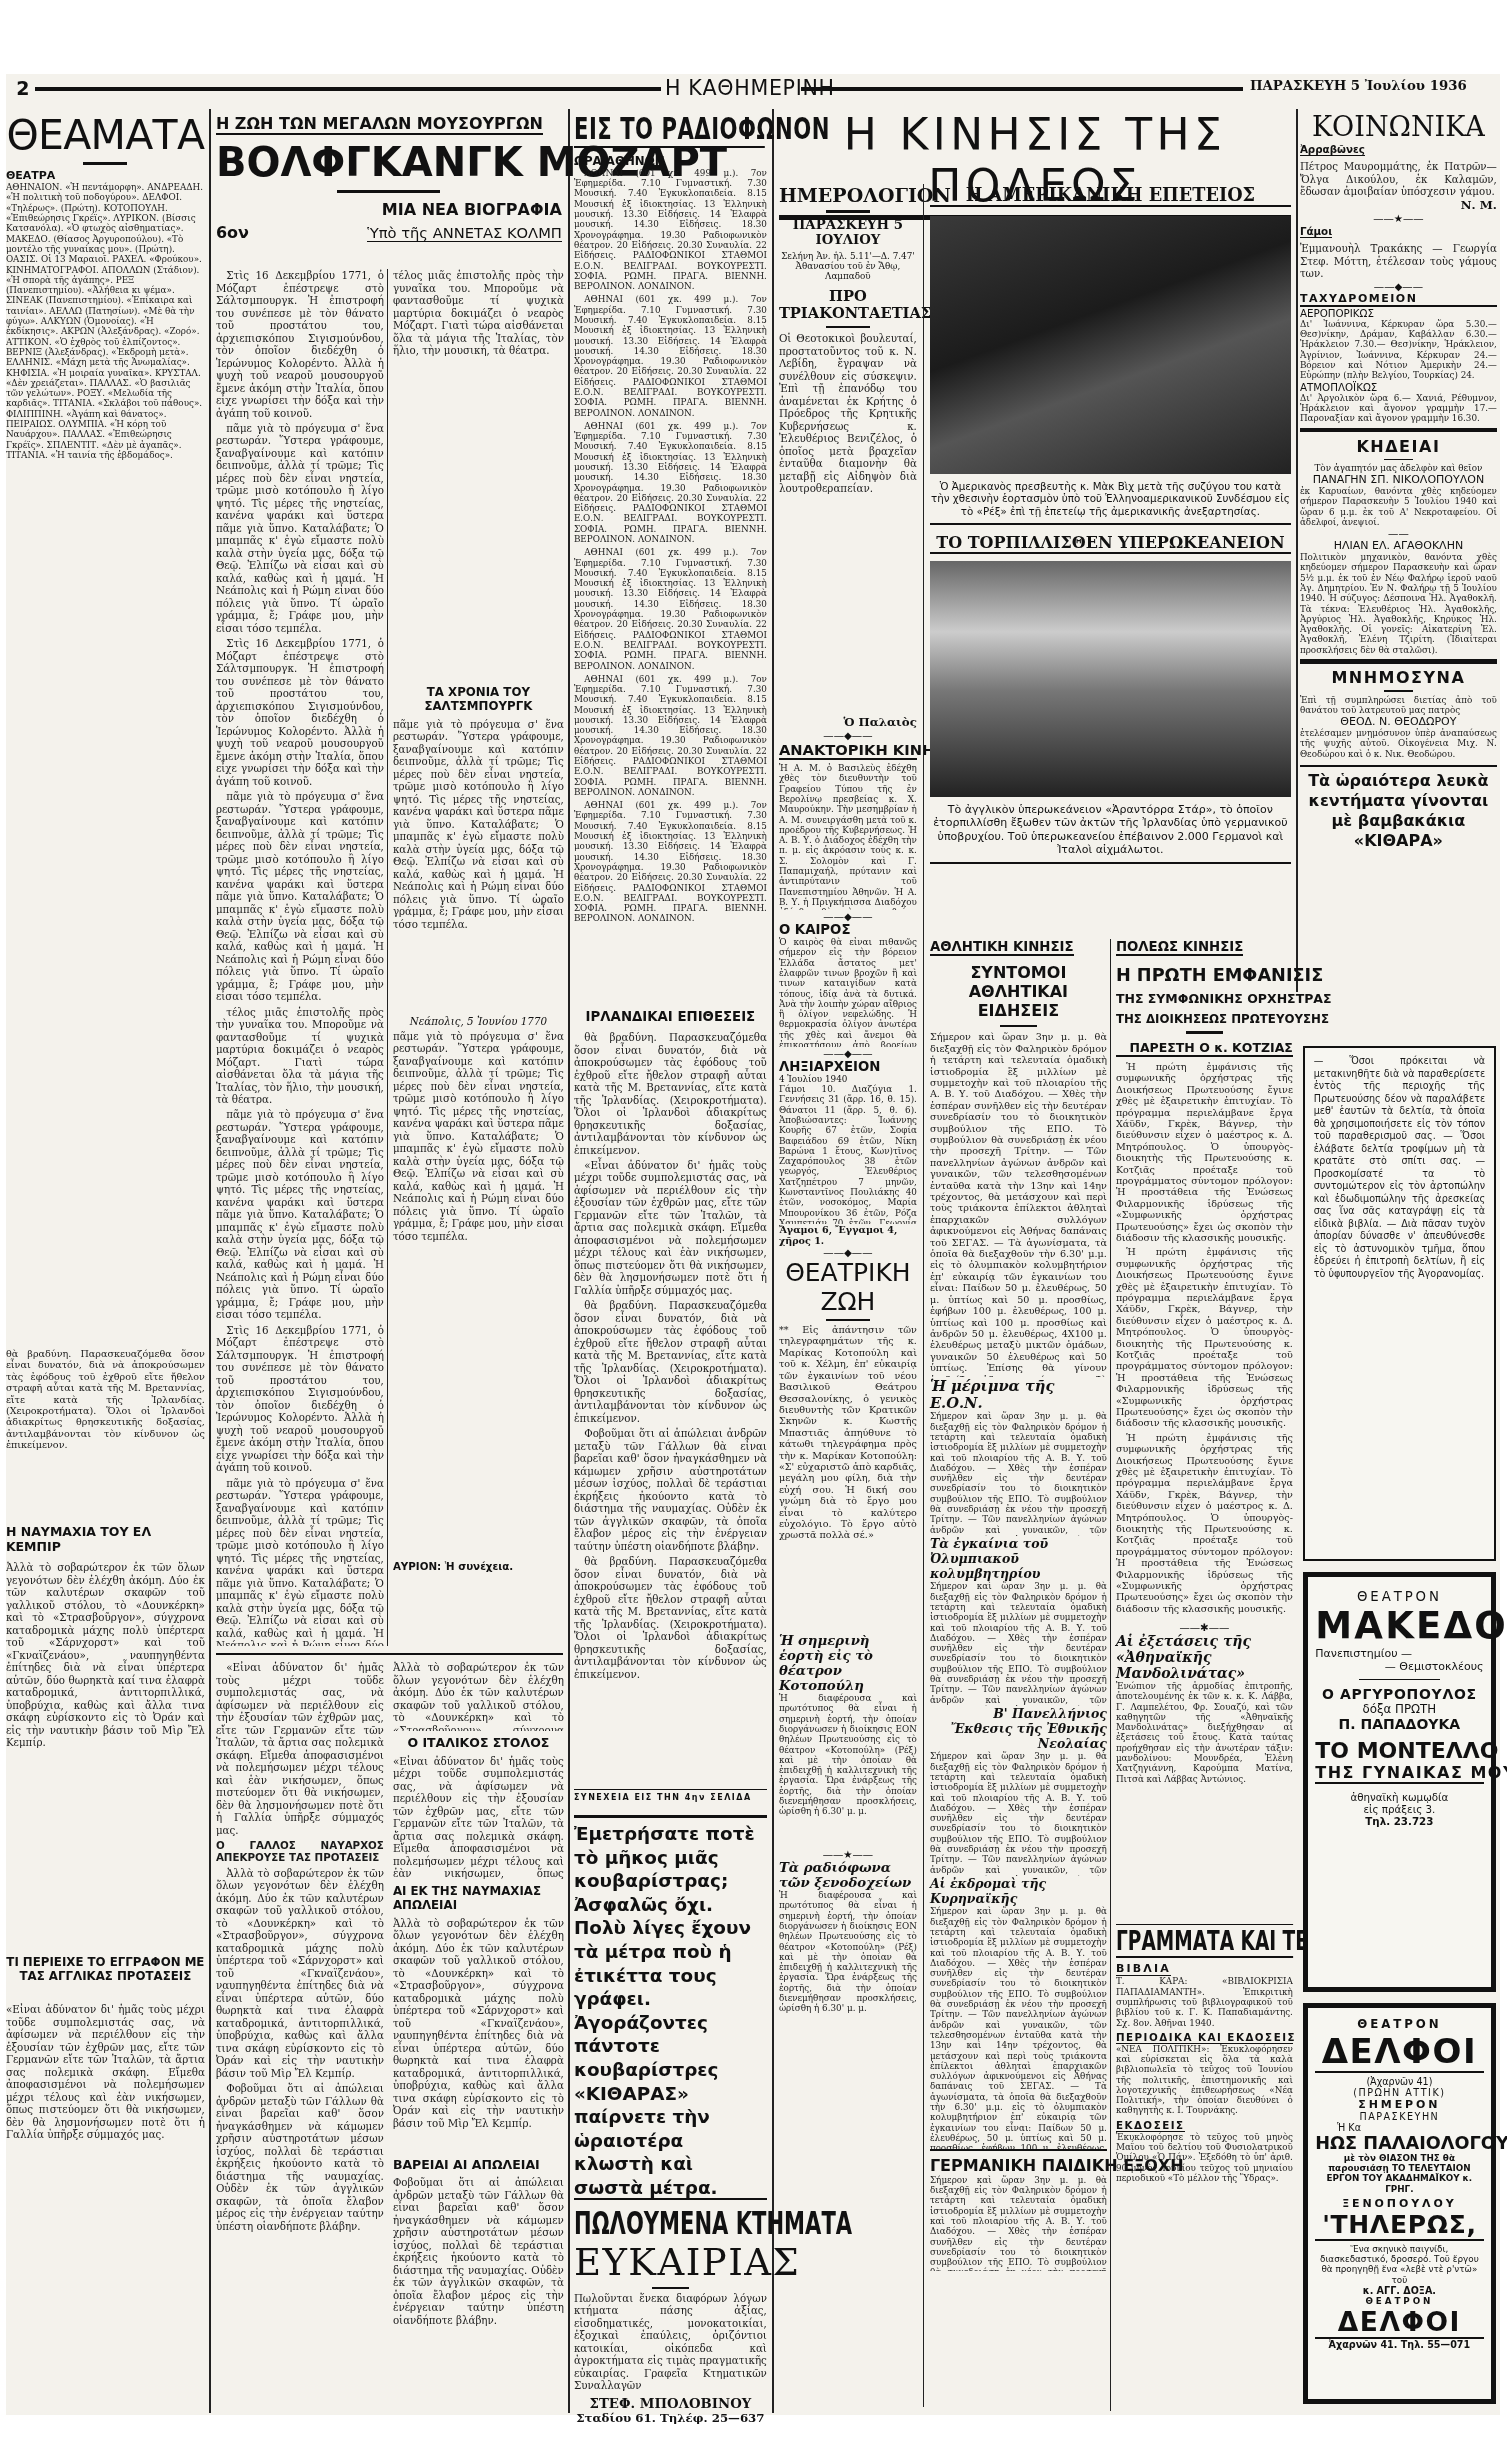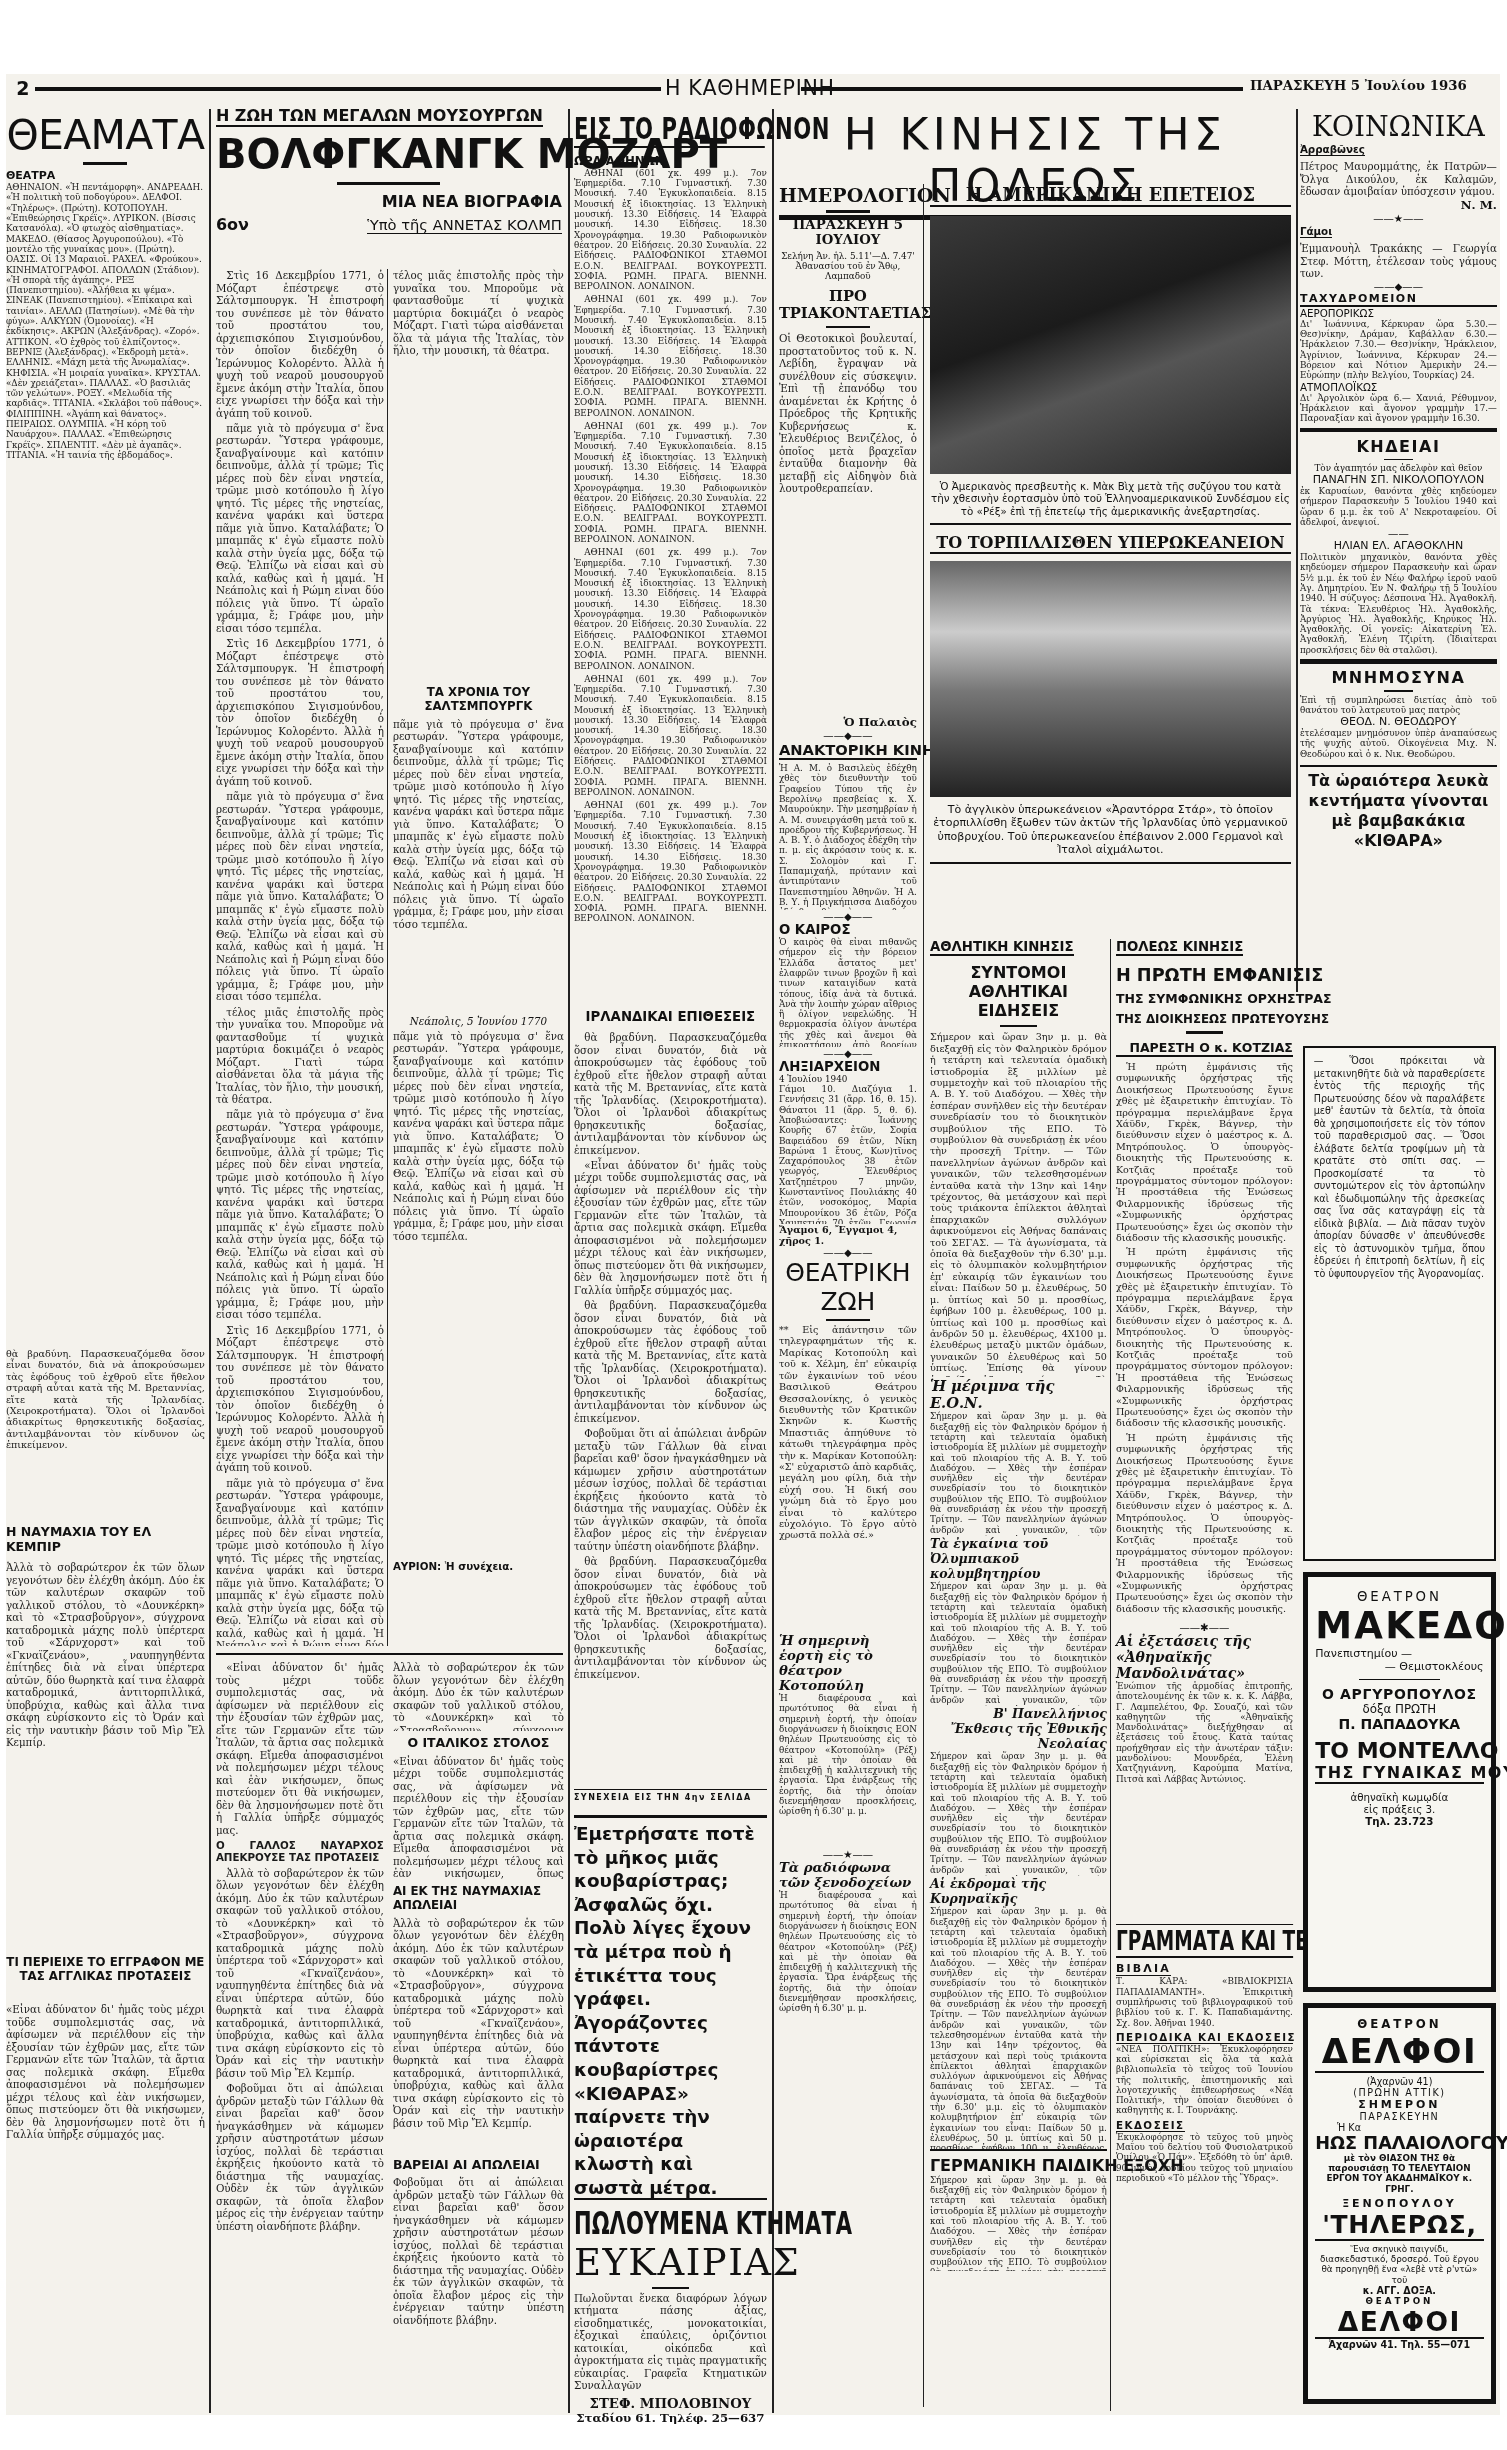--- a/index.html
+++ b/index.html
@@ -42,21 +42,21 @@
     <div class="small-h" style="font-size:11px;">ΘΕΑΤΡΑ</div>
     <div class="txt" style="font-size:8.8px;line-height:10.3px;height:1045px;text-align:left;">ΑΘΗΝΑΙΟΝ. «Ἡ πεντάμορφη». ΑΝΔΡΕΑΔΗ. «Ἡ πολιτικὴ τοῦ ποδογύρου». ΔΕΛΦΟΙ. «Τηλέρως». (Πρώτη). ΚΟΤΟΠΟΥΛΗ. «Ἐπιθεώρησις Γκρέϊς». ΛΥΡΙΚΟΝ. (Βίσσις Κατσανόλα). «Ὁ φτωχὸς αἰσθηματίας». ΜΑΚΕΔΟ. (Θίασος Ἀργυροπούλου). «Τὸ μοντέλο τῆς γυναίκας μου». (Πρώτη). ΟΑΣΙΣ. Οἱ 13 Μαραιοῖ. ΡΑΧΕΛ. «Φρούκου». ΚΙΝΗΜΑΤΟΓΡΑΦΟΙ. ΑΠΟΛΛΩΝ (Στάδιον). «Ἡ σπορὰ τῆς ἀγάπης». ΡΕΞ (Πανεπιστημίου). «Ἀλήθεια κι ψέμα». ΣΙΝΕΑΚ (Πανεπιστημίου). «Ἐπίκαιρα καὶ ταινίαι». ΑΕΛΛΩ (Πατησίων). «Μὲ θὰ τὴν φύγω». ΑΛΚΥΩΝ (Ὁμονοίας). «Ἡ ἐκδίκησις». ΑΚΡΩΝ (Ἀλεξάνδρας). «Ζορό». ΑΤΤΙΚΟΝ. «Ὁ ἐχθρὸς τοῦ ἐλπίζοντος». ΒΕΡΝΙΞ (Ἀλεξάνδρας). «Ἐκδρομὴ μετὰ». ΕΛΛΗΝΙΣ. «Μάχη μετὰ τῆς Ἀνωμαλίας». ΚΗΦΙΣΙΑ. «Ἡ μοιραία γυναῖκα». ΚΡΥΣΤΑΛ. «Δὲν χρειάζεται». ΠΑΛΛΑΣ. «Ὁ βασιλιᾶς τῶν γελώτων». ΡΟΞΥ. «Μελωδία τῆς καρδιᾶς». ΤΙΤΑΝΙΑ. «Σκλάβοι τοῦ πάθους». ΦΙΛΙΠΠΙΝΗ. «Ἀγάπη καὶ θάνατος». ΠΕΙΡΑΙΩΣ. ΟΛΥΜΠΙΑ. «Ἡ κόρη τοῦ Ναυάρχου». ΠΑΛΛΑΣ. «Ἐπιθεώρησις Γκρέϊς». ΣΠΛΕΝΤΙΤ. «Δὲν μὲ ἀγαπᾶς». ΤΙΤΑΝΙΑ. «Ἡ ταινία τῆς ἐβδομάδος».</div>
   </div>
 
   <div class="abs txt" style="left:0;top:1274px;width:199px;height:169px;">θὰ βραδύνη. Παρασκευαζόμεθα ὅσον εἶναι δυνατόν, διὰ νὰ ἀποκρούσωμεν τὰς ἐφόδους τοῦ ἐχθροῦ εἴτε ἤθελον στραφῆ αὗται κατὰ τῆς Μ. Βρεταννίας, εἴτε κατὰ τῆς Ἰρλανδίας. (Χειροκροτήματα). Ὅλοι οἱ Ἰρλανδοὶ ἀδιακρίτως θρησκευτικῆς δοξασίας, ἀντιλαμβάνονται τὸν κίνδυνον ὡς ἐπικείμενον.</div>
   <div class="abs hdr" style="left:0;top:1450px;width:199px;font-size:12.5px;white-space:normal;">Η ΝΑΥΜΑΧΙΑ ΤΟΥ ΕΛ ΚΕΜΠΙΡ</div>
   <div class="abs txt" style="left:0;top:1487px;width:199px;height:390px;font-size:10.3px;line-height:12.5px;">Ἀλλὰ τὸ σοβαρώτερον ἐκ τῶν ὅλων γεγονότων δὲν ἐλέχθη ἀκόμη. Δύο ἐκ τῶν καλυτέρων σκαφῶν τοῦ γαλλικοῦ στόλου, τὸ «Δουνκέρκη» καὶ τὸ «Στρασβοῦργον», σύγχρονα καταδρομικὰ μάχης πολὺ ὑπέρτερα τοῦ «Σάρνχορστ» καὶ τοῦ «Γκναϊζενάου», ναυπηγηθέντα ἐπίτηδες διὰ νὰ εἶναι ὑπέρτερα αὐτῶν, δύο θωρηκτὰ καί τινα ἐλαφρὰ καταδρομικά, ἀντιτορπιλλικά, ὑποβρύχια, καθὼς καὶ ἄλλα τινα σκάφη εὑρίσκοντο εἰς τὸ Ὀράν καὶ εἰς τὴν ναυτικὴν βάσιν τοῦ Μὶρ Ἔλ Κεμπίρ.</div>
   <div class="abs hdr center" style="left:0;top:1881px;width:199px;font-size:11.8px;white-space:normal;">ΤΙ ΠΕΡΙΕΙΧΕ ΤΟ ΕΓΓΡΑΦΟΝ ΜΕ ΤΑΣ ΑΓΓΛΙΚΑΣ ΠΡΟΤΑΣΕΙΣ</div>
   <div class="abs txt" style="left:0;top:1929px;width:199px;height:398px;font-size:10.3px;line-height:12.5px;">«Εἶναι ἀδύνατον δι' ἡμᾶς τοὺς μέχρι τοῦδε συμπολεμιστάς σας, νὰ ἀφίσωμεν νὰ περιέλθουν εἰς τὴν ἐξουσίαν τῶν ἐχθρῶν μας, εἴτε τῶν Γερμανῶν εἴτε τῶν Ἰταλῶν, τὰ ἄρτια σας πολεμικὰ σκάφη. Εἴμεθα ἀποφασισμένοι νὰ πολεμήσωμεν μέχρι τέλους καὶ ἐὰν νικήσωμεν, ὅπως πιστεύομεν ὅτι θὰ νικήσωμεν, δὲν θὰ λησμονήσωμεν ποτὲ ὅτι ἡ Γαλλία ὑπῆρξε σύμμαχός μας.</div>
 
-  <div class="abs" style="left:210px;top:32px;width:346px;">
+  <div class="abs" style="left:210px;top:40px;width:346px;">
     <div class="cond" style="font-size:16px;border-bottom:2.2px solid #111;display:inline-block;">Η ΖΩΗ ΤΩΝ ΜΕΓΑΛΩΝ ΜΟΥΣΟΥΡΓΩΝ</div>
     <div class="center hdr" style="font-size:40px;margin-top:4.4px;letter-spacing:0px;">ΒΟΛΦΓΚΑΝΓΚ ΜΟΖΑΡΤ</div>
     <div style="width:103px;height:2.9px;background:#111;margin:4.4px auto 7.4px;"></div>
     <div style="text-align:right;font-family:'DejaVu Sans',sans-serif;font-size:16px;font-weight:bold;">ΜΙΑ ΝΕΑ ΒΙΟΓΡΑΦΙΑ</div>
     <div style="display:flex;justify-content:space-between;align-items:flex-end;margin-top:4.4px;">
       <span class="hdr" style="font-size:16px;">6ον</span>
       <span style="font-family:'DejaVu Sans',sans-serif;font-size:14.7px;border-bottom:1.5px solid #111;">Ὑπὸ τῆς ΑΝΝΕΤΑΣ ΚΟΛΜΠ</span>
     </div>
   </div>
   <div class="abs txt" style="left:210px;top:195px;width:168px;height:1377px;font-size:10.3px;line-height:12.5px;">

